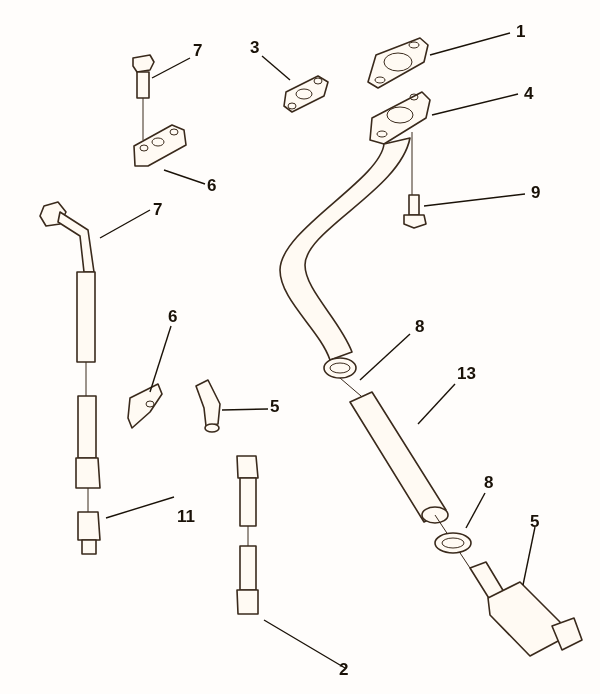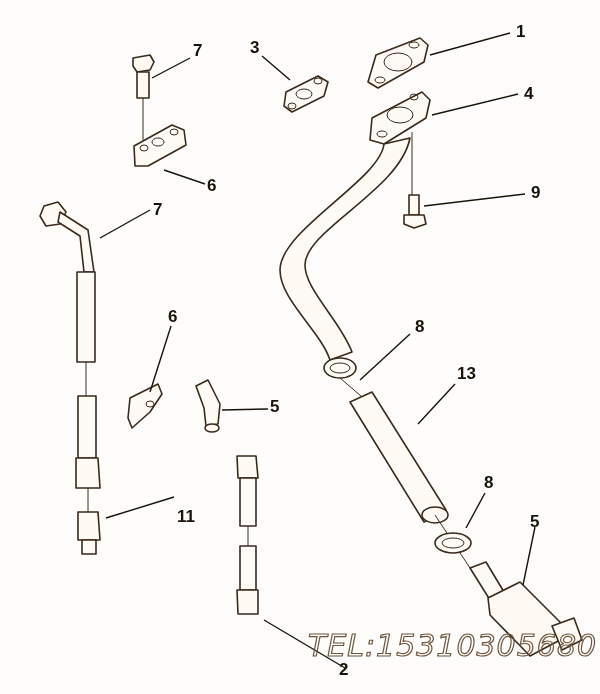--- a/index.html
+++ b/index.html
@@ -145,14 +145,13 @@
   <span class="label" style="left:153px;top:200px;">7</span>
   <span class="label" style="left:415px;top:317px;">8</span>
   <span class="label" style="left:484px;top:473px;">8</span>
   <span class="label" style="left:531px;top:183px;">9</span>
   <span class="label" style="left:193px;top:41px;">7</span>
   <span class="label" style="left:177px;top:485px;margin-top:22px;">11</span>
   <span class="label" style="left:270px;top:397px;">5</span>
   <span class="label" style="left:457px;top:364px;">13</span>
   <span class="label" style="left:207px;top:176px;">6</span>
 
-  <div class="wm" id="wm-tel">TEL:15310305680</div>
 </div>
 
 </body></html>

